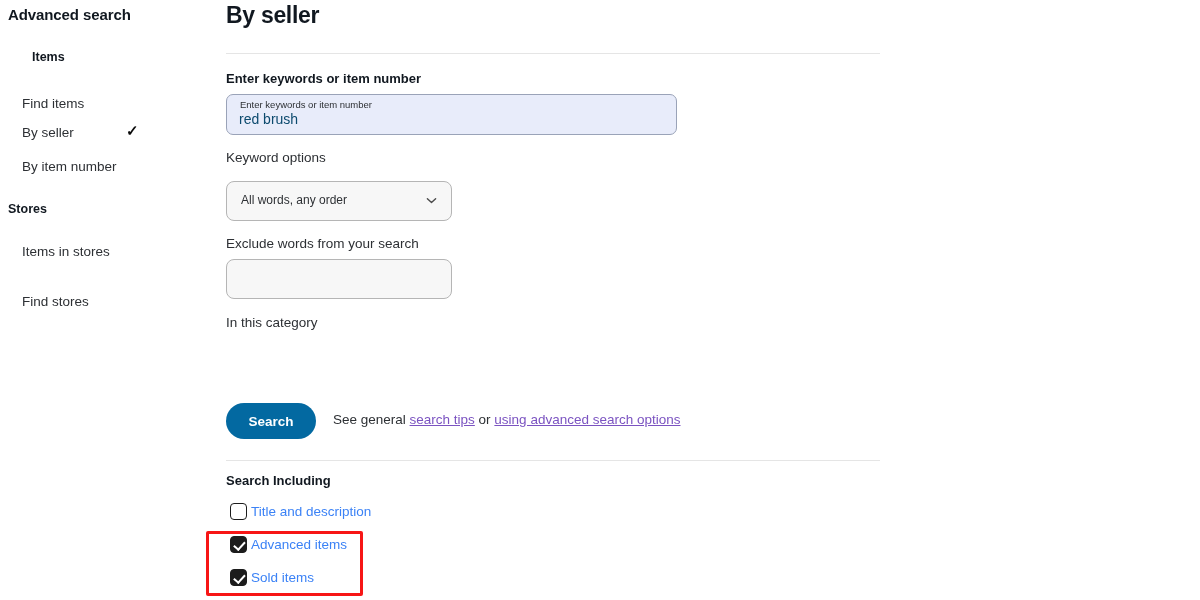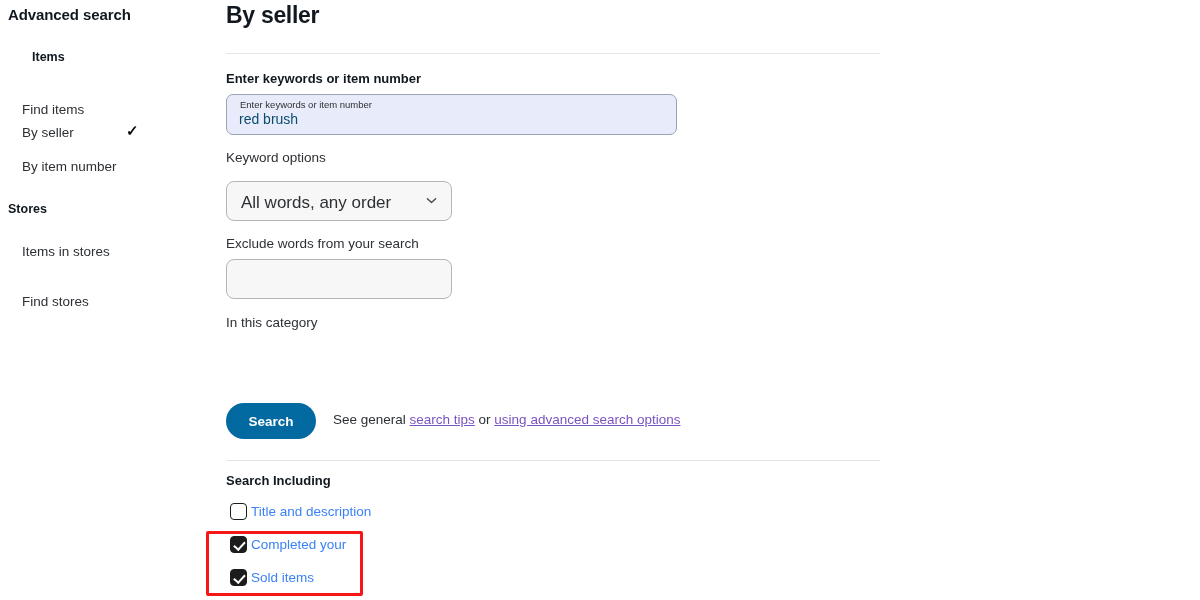--- a/index.html
+++ b/index.html
@@ -22,21 +22,21 @@
     position: absolute; left: 8px;
     font-size: 12.5px; font-weight: bold;
   }
   .side-group-head.items  { top: 50px; padding-left: 24px; }
   .side-group-head.stores { top: 202px; }
   .side-link {
     position: absolute; left: 22px;
     font-size: 13.5px; color: #2d3034; font-weight: normal;
     white-space: nowrap;
   }
-  .side-link.l0 { top: 102px; }
+  .side-link.l0 { top: 96px; }
   .side-link.l1 { top: 125px; }
   .side-link.l2 { top: 159px; }
   .side-link.l3 { top: 244px; }
   .side-link.l4 { top: 278px; margin-top: 16px; }
   .side-check {
     position: absolute; left: 126px; top: 123px;
     font-size: 15px; font-weight: bold; color: #0a0a0a; line-height: 1;
   }
 
   
@@ -87,21 +87,21 @@
     position: absolute; left: 0px;
     width: 226px; height: 40px;
     background: #f7f7f7;
     border: 1px solid #b5b5b5;
     border-radius: 8px;
   }
   .dropdown.keyopts  { top: 181px; }
   .dropdown.category { top: 346px; }
   .dropdown .dd-text {
     position: absolute; left: 14px; top: 11px;
-    font-size: 17px; color: #2d3034;
+    font-size: 12px; color: #2d3034;
   }
   .dropdown .chev {
     position: absolute; right: 14px; top: 13px;
     width: 11px; height: 11px;
   }
   .dropdown .chev svg { display: block; }
 
   
   .text-input {
     position: absolute; left: 0px; top: 259px;
@@ -218,21 +218,21 @@
 
     <div class="field-label strong lbl-including">Search Including</div>
 
     <div class="cb-row r0">
       <span class="cb-box off"></span>
       <span class="cb-label">Title and description</span>
     </div>
 
     <div class="cb-row r1">
       <span class="cb-box on"></span>
-      <span class="cb-label">Completed your</span>
+      <span class="cb-label">Advanced items</span>
     </div>
 
     <div class="cb-row r2">
       <span class="cb-box on"></span>
       <span class="cb-label">Sold items</span>
     </div>
 
   </div>
 
   <div class="annotation"></div>

